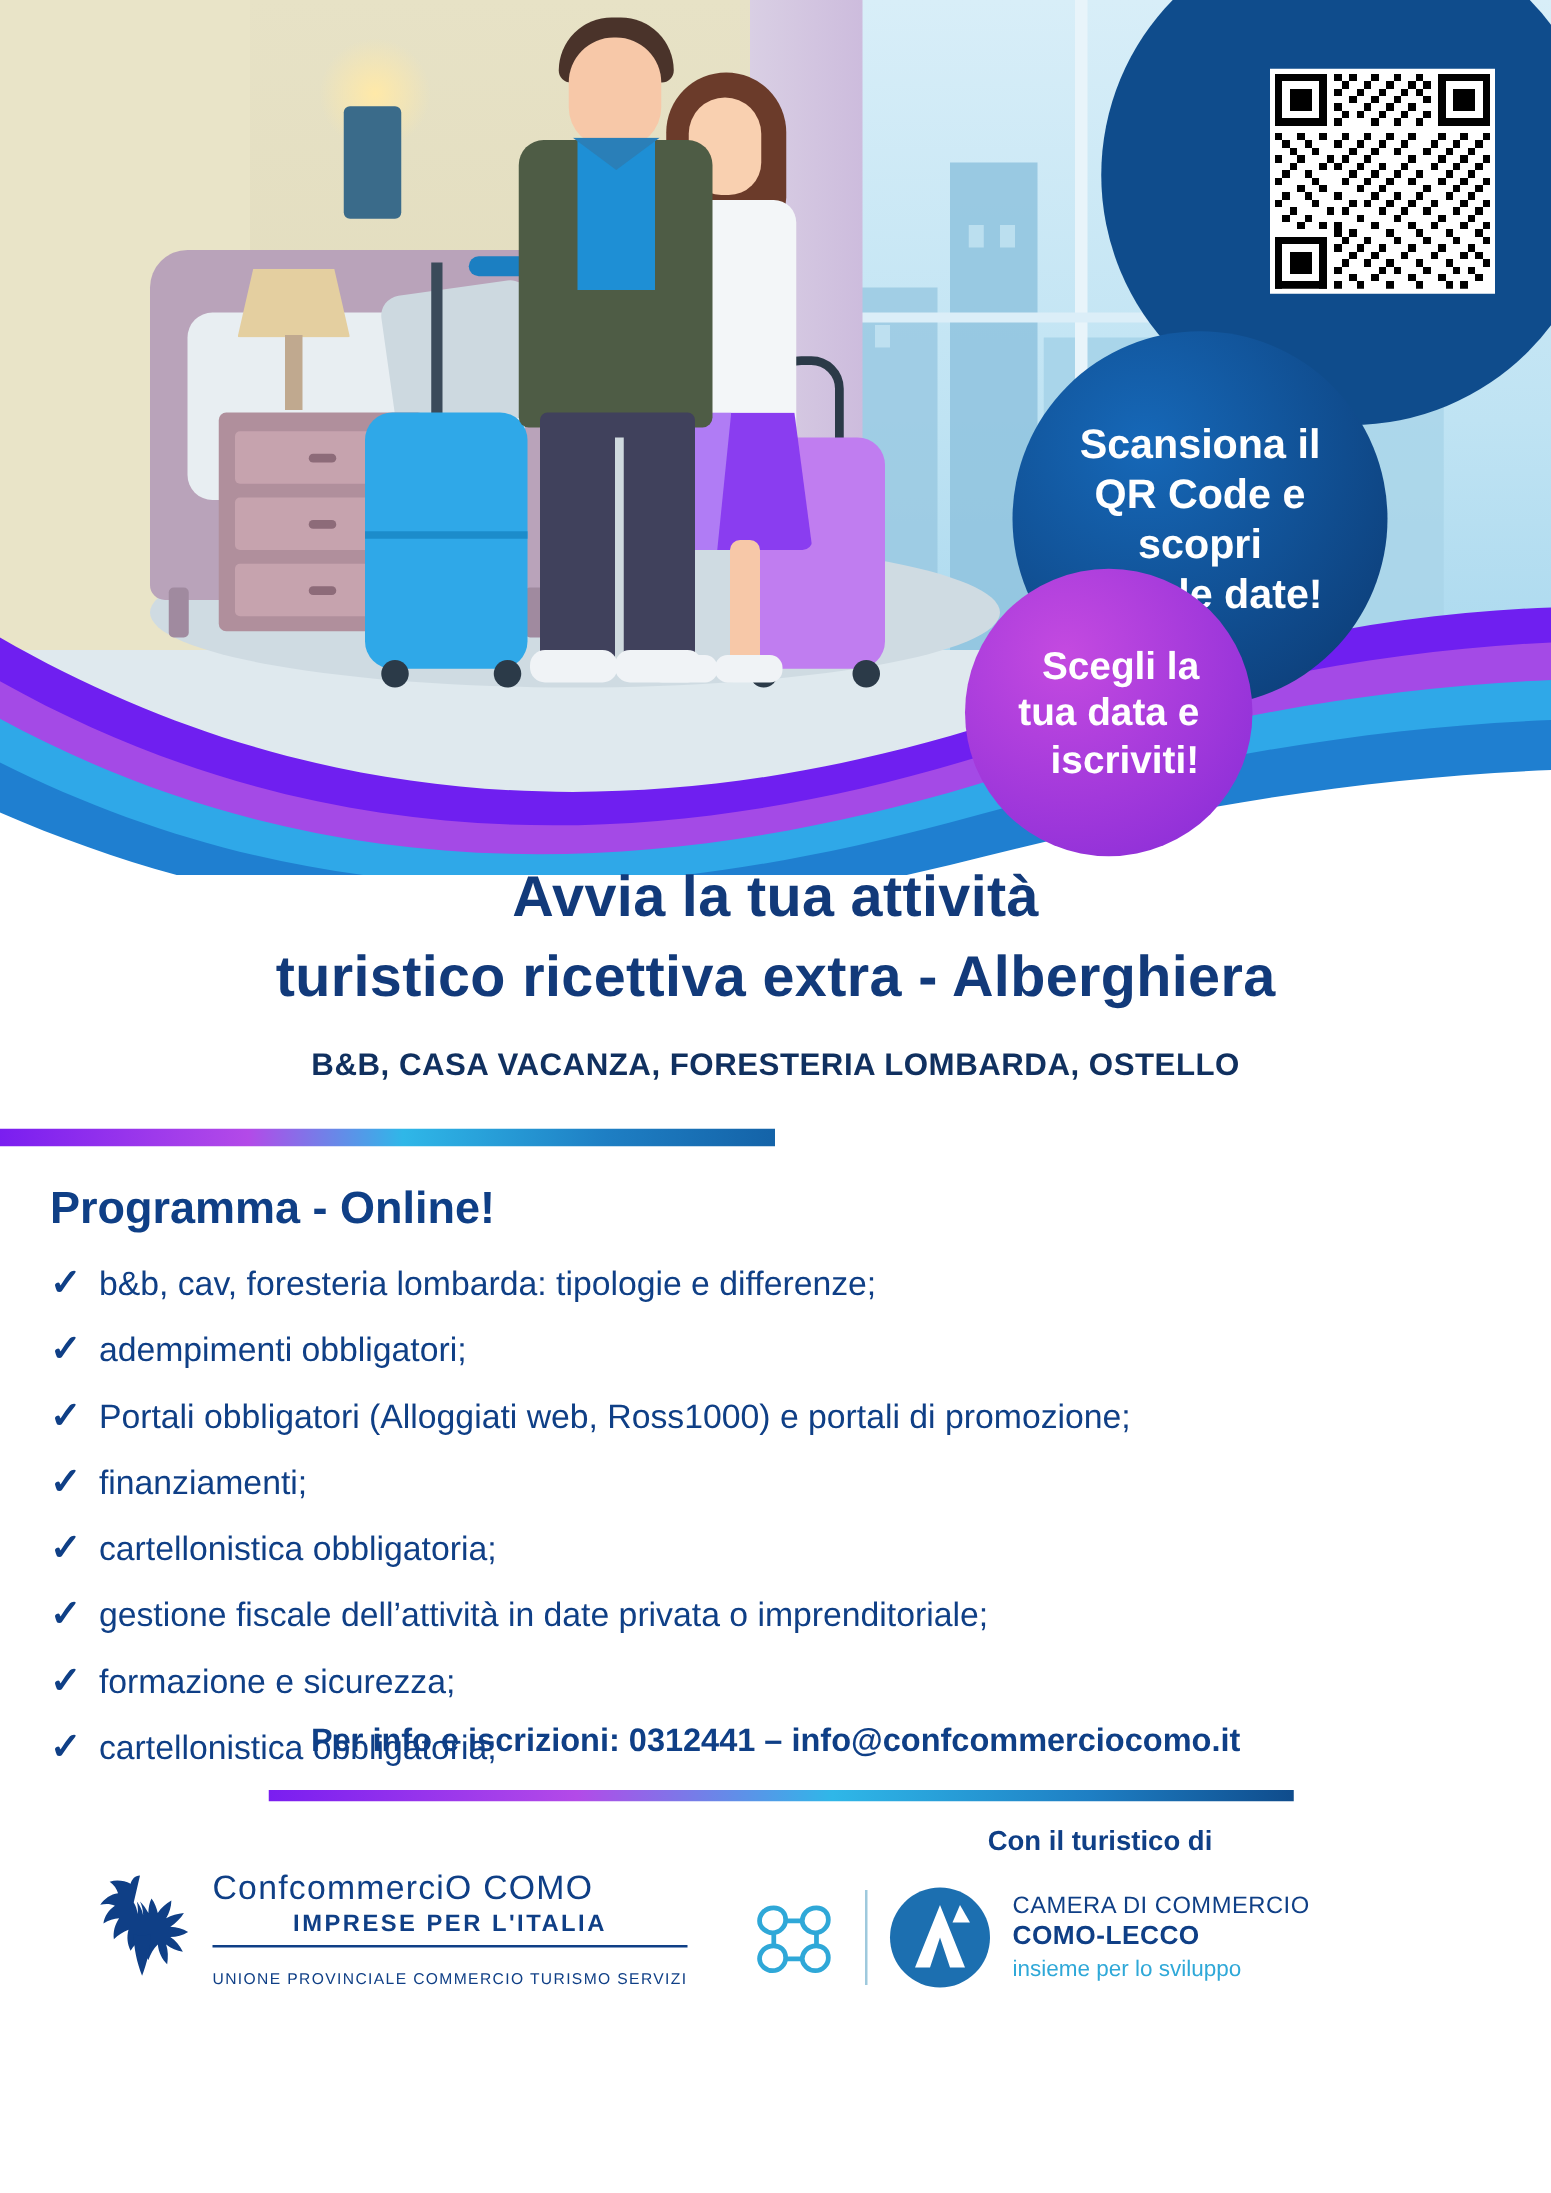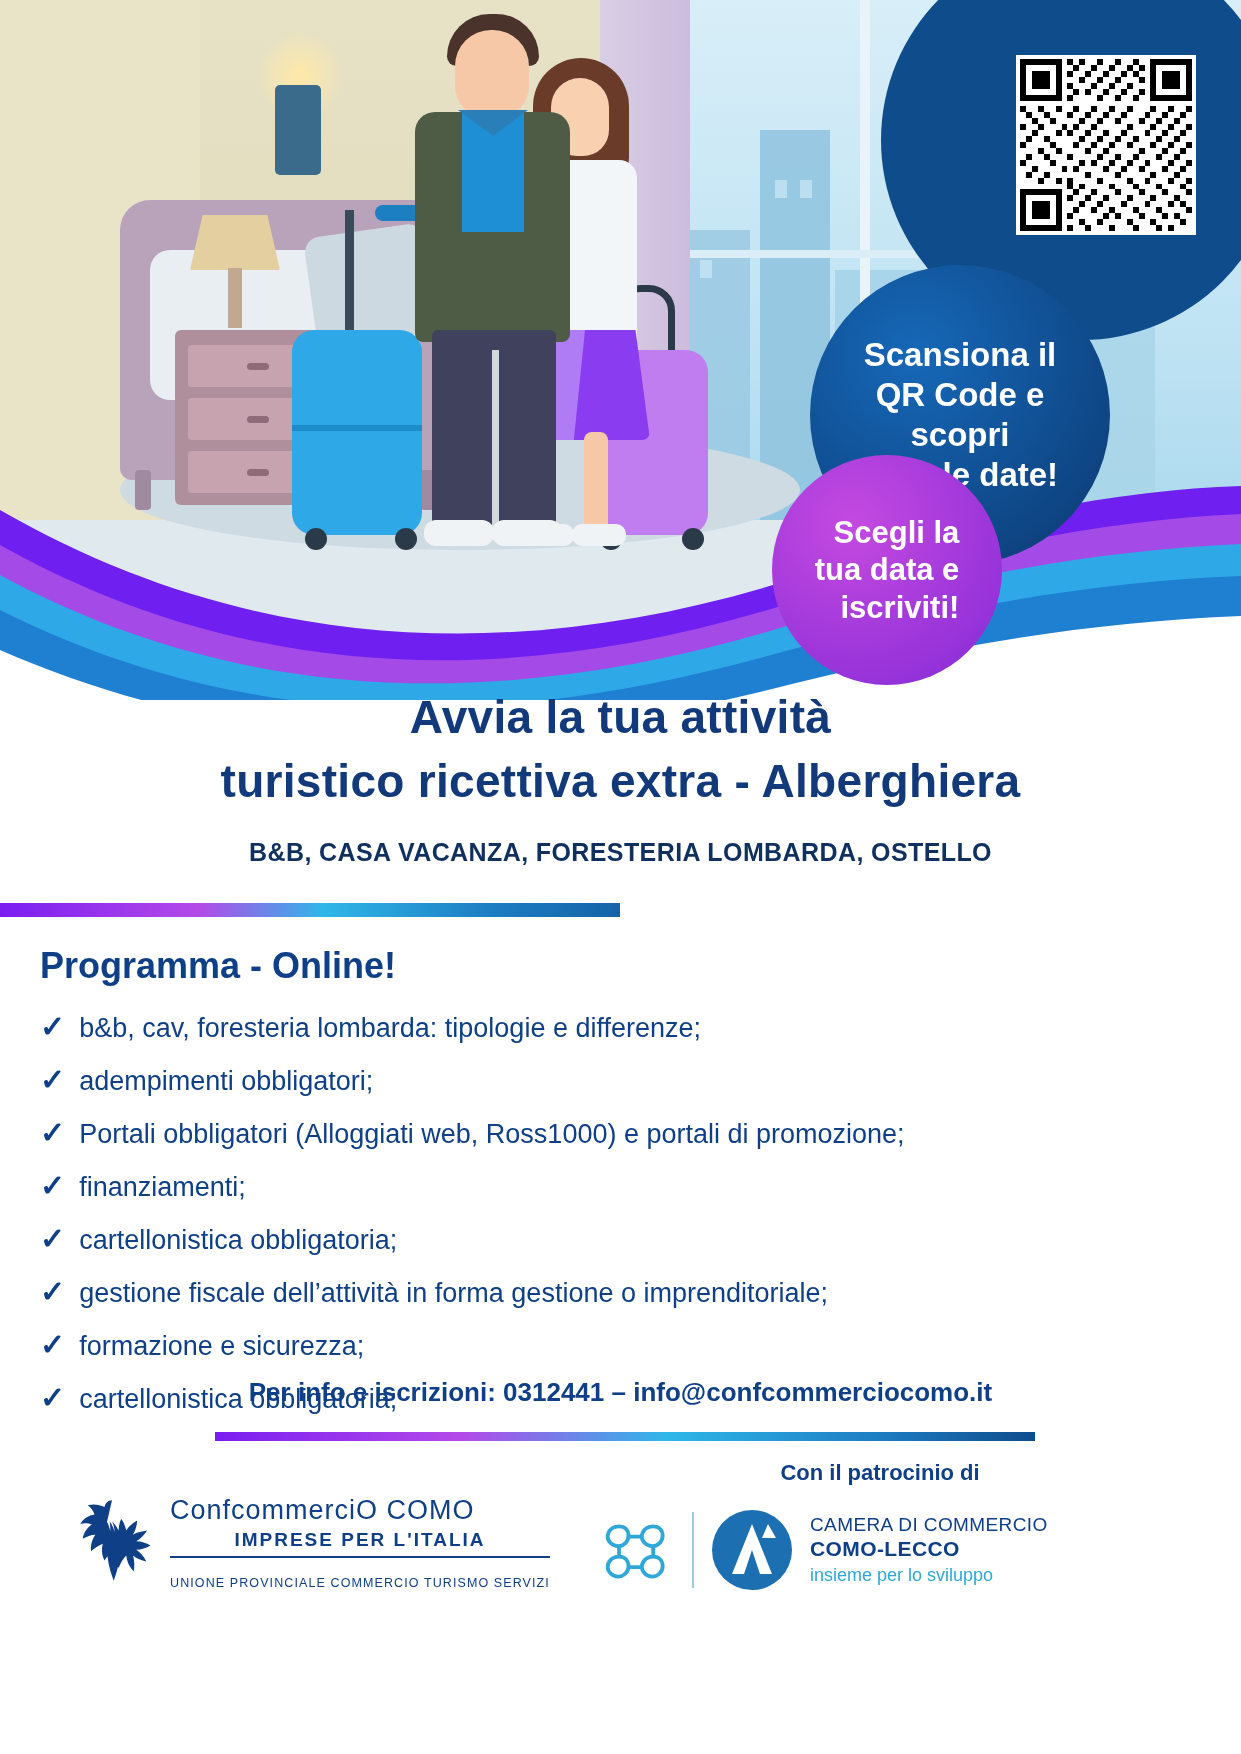--- a/index.html
+++ b/index.html
@@ -573,21 +573,21 @@
   <div class="prog-item">
     <span class="check">✓</span>
     <span>finanziamenti;</span>
   </div>
   <div class="prog-item">
     <span class="check">✓</span>
     <span>cartellonistica obbligatoria;</span>
   </div>
   <div class="prog-item">
     <span class="check">✓</span>
-    <span>gestione fiscale dell’attività in forma gestione o imprenditoriale;</span>
+    <span>gestione fiscale dell’attività in date privata o imprenditoriale;</span>
   </div>
   <div class="prog-item">
     <span class="check">✓</span>
     <span>formazione e sicurezza;</span>
   </div>
   <div class="prog-item">
     <span class="check">✓</span>
     <span>cartellonistica obbligatoria;</span>
   </div>
 </div>
@@ -603,21 +603,21 @@
       <path fill="currentColor" d="M44 60c0 14 3 27 8 40 5-13 8-26 8-40-5 2-11 2-16 0z"></path>
     </svg>
     <div class="cc-text">
       <div class="cc-name">ConfcommerciO COMO</div>
       <div class="cc-sub">IMPRESE PER L'ITALIA</div>
       <div class="cc-sub2">UNIONE PROVINCIALE COMMERCIO TURISMO SERVIZI</div>
     </div>
   </div>
 
   <div class="patro">
-    <div class="patro-title">Con il patrocinio di</div>
+    <div class="patro-title">Con il turistico di</div>
     <div class="patro-logos">
       <svg class="knot" viewBox="0 0 80 78">
         <g fill="none" stroke="currentColor" stroke-width="4">
           <path d="M20 14c-8 0-12 6-12 11s5 10 11 10 11-5 11-11-4-10-10-10z"></path>
           <path d="M56 14c-8 0-12 6-12 11s5 10 11 10 11-5 11-11-4-10-10-10z"></path>
           <path d="M20 46c-8 0-12 6-12 11s5 10 11 10 11-5 11-11-4-10-10-10z"></path>
           <path d="M56 46c-8 0-12 6-12 11s5 10 11 10 11-5 11-11-4-10-10-10z"></path>
           <path d="M31 25h14M31 57h14M20 35v11M56 35v11"></path>
         </g>
       </svg>

